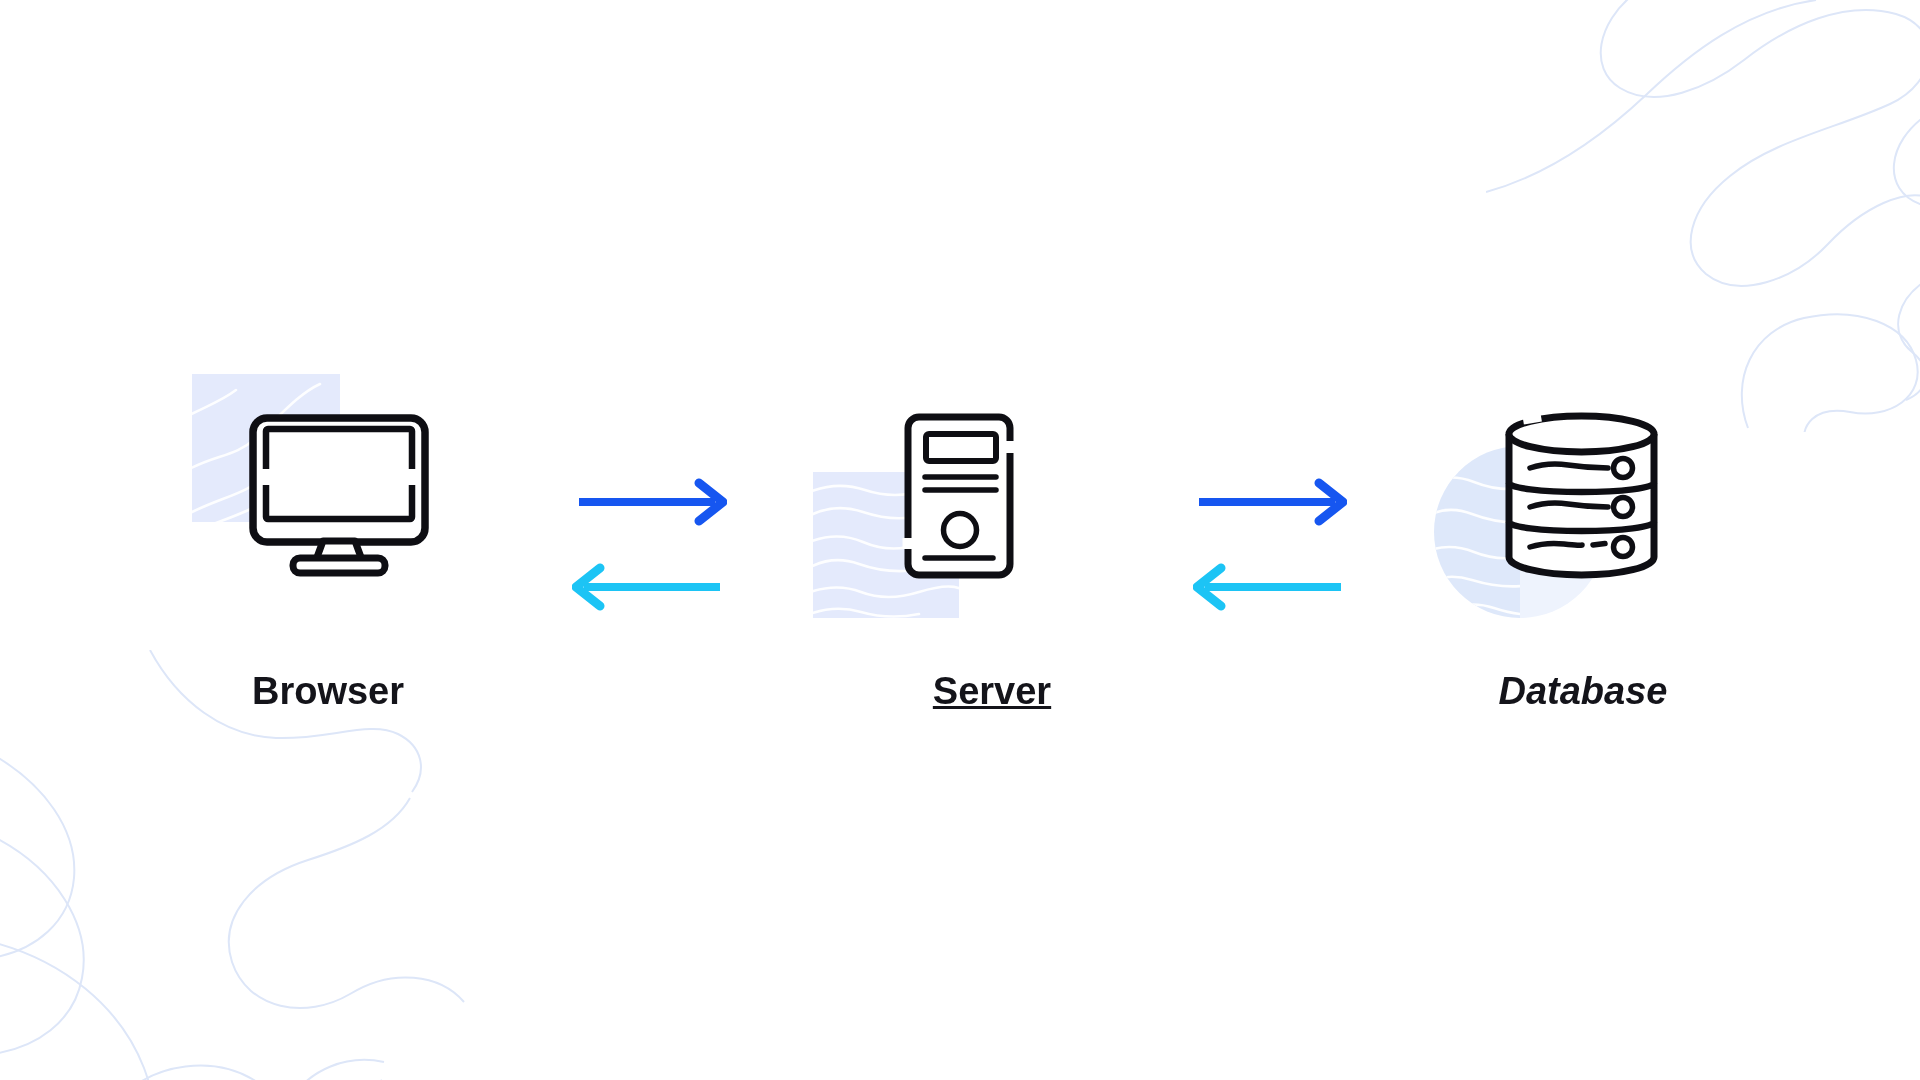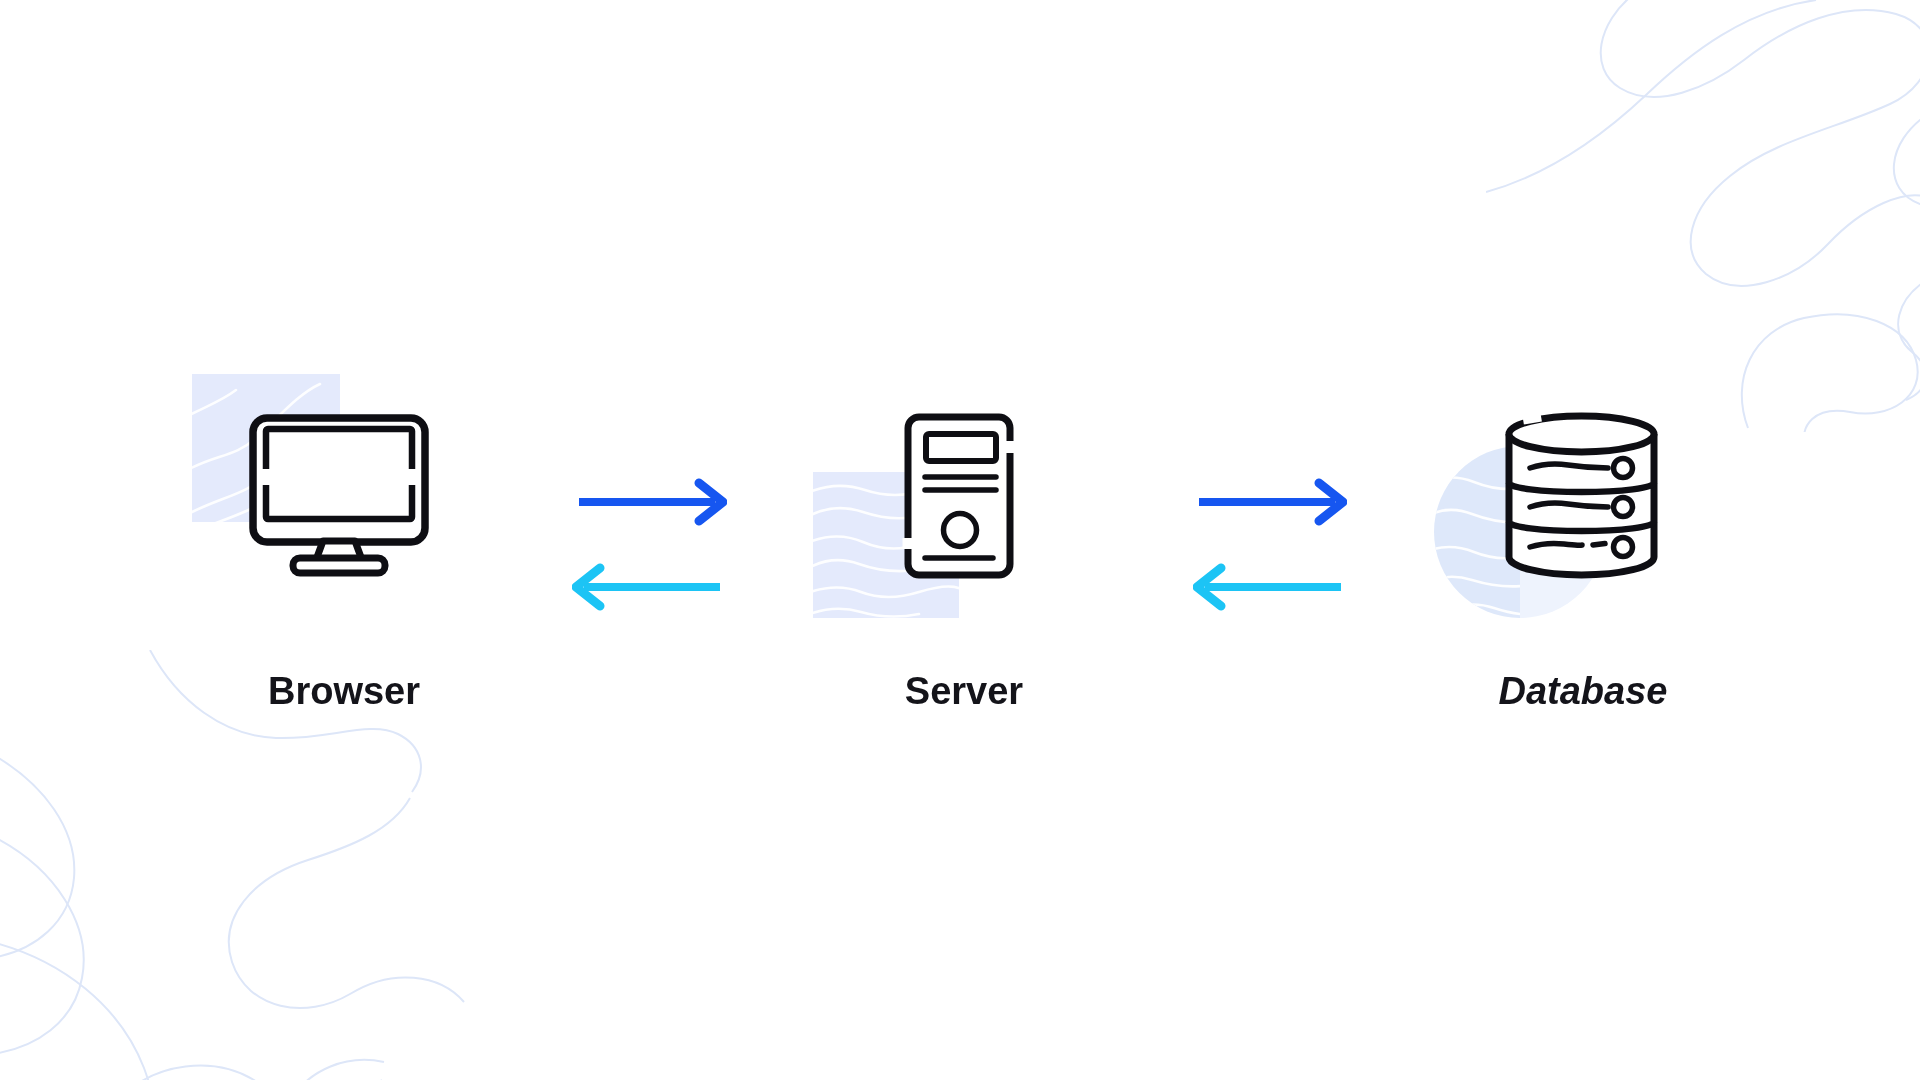--- a/index.html
+++ b/index.html
@@ -62,21 +62,21 @@
 
   <svg class="abs icon" style="left:247px;top:412px;" width="190" height="170" viewBox="0 0 190 170">
     <rect class="stroke-dark fill-white" x="6" y="6" width="172" height="124" rx="14" stroke-width="7.5"></rect>
     <rect class="stroke-dark fill-white" x="19" y="17" width="146" height="90" rx="2" stroke-width="6.5"></rect>
     <line class="gap" x1="19" y1="57" x2="19" y2="73" stroke-width="11"></line>
     <line class="gap" x1="165" y1="57" x2="165" y2="73" stroke-width="11"></line>
     <path class="stroke-dark fill-white" d="M76 129 L69 148 L115 148 L108 129 Z" stroke-width="7" stroke-linejoin="round"></path>
     <rect class="stroke-dark fill-white" x="46" y="146" width="92" height="15" rx="7" stroke-width="7"></rect>
   </svg>
 
-  <div class="node-label" style="left:344px;top:670px;">Browser</div>
+  <div class="node-label" style="left:328px;top:670px;">Browser</div>
 
   <svg class="abs arrow" style="left:577px;top:478px;" width="150" height="48" viewBox="0 0 150 48">
     <line class="arrow-f" x1="2" y1="24" x2="138" y2="24" stroke-width="8"></line>
     <polyline class="arrow-f fill-none" points="122,5 146,24 122,43" stroke-width="9" stroke-linecap="round" stroke-linejoin="round"></polyline>
   </svg>
   <svg class="abs arrow" style="left:572px;top:563px;" width="150" height="48" viewBox="0 0 150 48">
     <line class="arrow-b" x1="12" y1="24" x2="148" y2="24" stroke-width="8"></line>
     <polyline class="arrow-b fill-none" points="28,5 4,24 28,43" stroke-width="9" stroke-linecap="round" stroke-linejoin="round"></polyline>
   </svg>
 
@@ -95,21 +95,21 @@
     <rect class="stroke-dark fill-white" x="6" y="6" width="102" height="158" rx="11" stroke-width="7"></rect>
     <line class="gap" x1="108" y1="30" x2="108" y2="42" stroke-width="11"></line>
     <line class="gap" x1="6" y1="127" x2="6" y2="138" stroke-width="11"></line>
     <rect class="stroke-dark fill-none" x="24" y="23" width="70" height="27" rx="3" stroke-width="6"></rect>
     <line class="stroke-dark" x1="23" y1="66" x2="94" y2="66" stroke-width="5.5" stroke-linecap="round"></line>
     <line class="stroke-dark" x1="23" y1="79" x2="94" y2="79" stroke-width="5.5" stroke-linecap="round"></line>
     <circle class="stroke-dark fill-white" cx="58" cy="119" r="16.5" stroke-width="5.5"></circle>
     <line class="stroke-dark" x1="23" y1="147" x2="91" y2="147" stroke-width="5.5" stroke-linecap="round"></line>
   </svg>
 
-  <div class="node-label" style="left:964px;top:670px;">Server</div>
+  <div class="node-label" style="left:992px;top:670px;text-decoration:underline;">Server</div>
 
   <svg class="abs arrow" style="left:1197px;top:478px;" width="150" height="48" viewBox="0 0 150 48">
     <line class="arrow-f" x1="2" y1="24" x2="138" y2="24" stroke-width="8"></line>
     <polyline class="arrow-f fill-none" points="122,5 146,24 122,43" stroke-width="9" stroke-linecap="round" stroke-linejoin="round"></polyline>
   </svg>
   <svg class="abs arrow" style="left:1193px;top:563px;" width="150" height="48" viewBox="0 0 150 48">
     <line class="arrow-b" x1="12" y1="24" x2="148" y2="24" stroke-width="8"></line>
     <polyline class="arrow-b fill-none" points="28,5 4,24 28,43" stroke-width="9" stroke-linecap="round" stroke-linejoin="round"></polyline>
   </svg>
 

